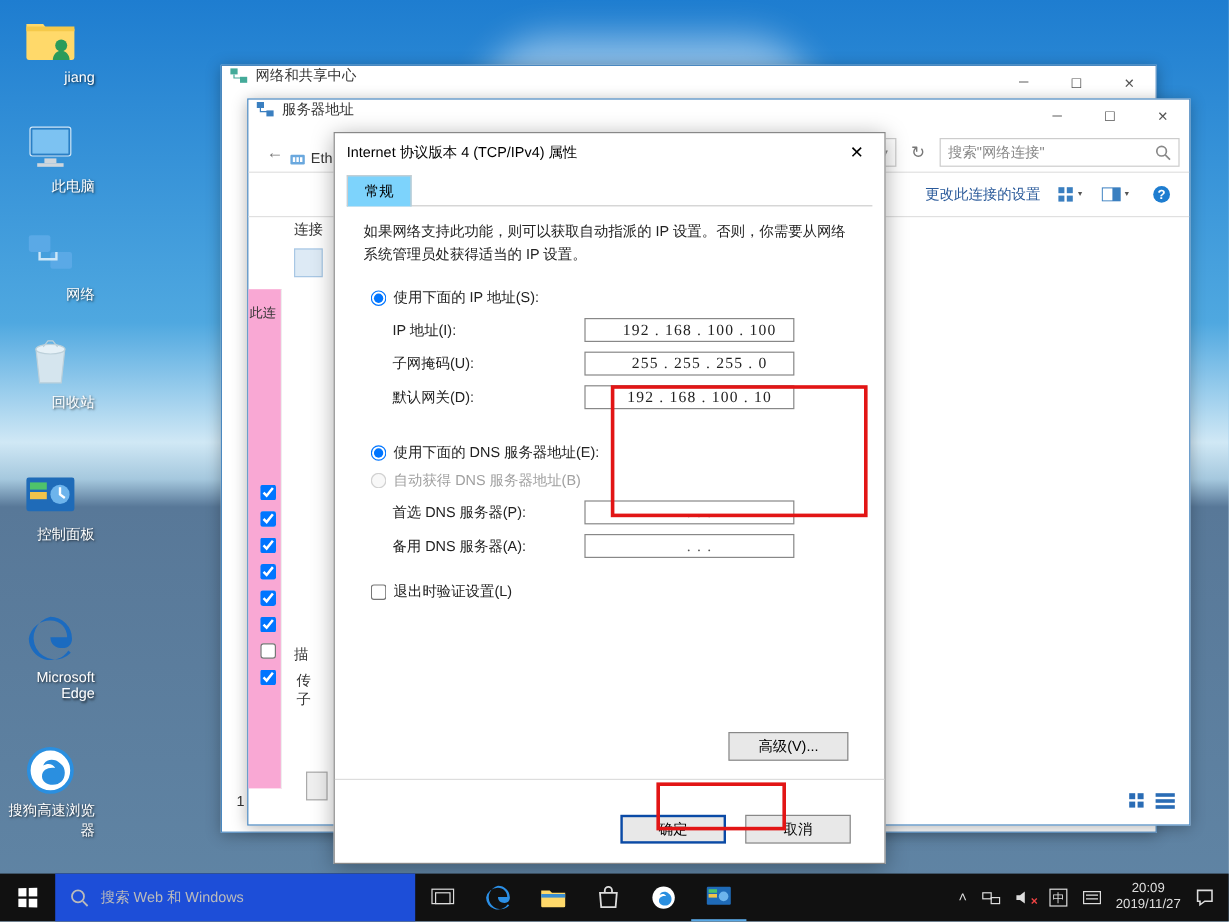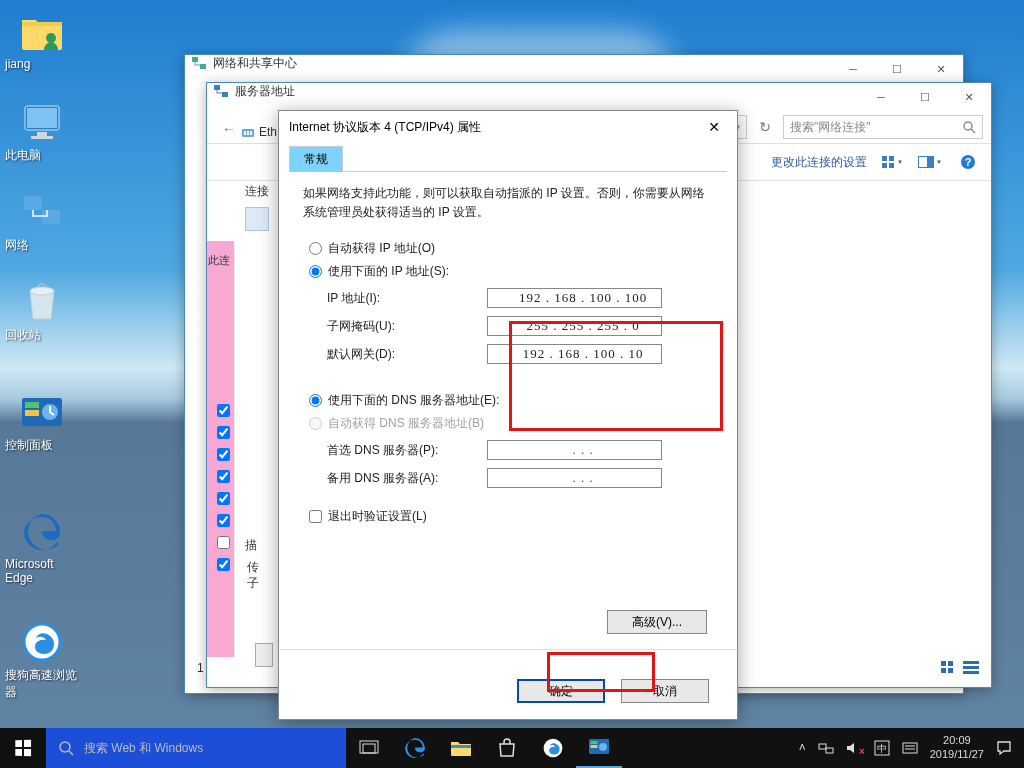--- a/index.html
+++ b/index.html
@@ -2,21 +2,21 @@
 <html><head>
 <meta charset="utf-8">
 <style>
 * { box-sizing: border-box; margin: 0; padding: 0; font-family: "Microsoft YaHei", "Segoe UI", sans-serif; }
 body { width: 1024px; height: 768px; overflow: hidden; position: relative; background: linear-gradient(to bottom, #4a9cd8 0%, #6bb5e5 40%, #c8dae8 60%, #7a9ab5 100%); }
 
 
 .water { position: absolute; top: 0; left: 0; right: 0; bottom: 0; background: linear-gradient(to bottom, #1e7dd0 0%, #4fa8e0 35%, #d0e8f5 48%, #a5c8de 52%, #587898 55%, #6085a5 100%); }
 .clouds { position: absolute; top: 30px; left: 400px; width: 280px; height: 120px; background: rgba(255,255,255,0.45); border-radius: 60px; filter: blur(14px); }
 
-.desktop-icon { position: absolute; width: 74px; text-align: left; color: #fff; font-size: 12px; text-shadow: 1px 1px 2px rgba(0,0,0,0.7); }
+.desktop-icon { position: absolute; width: 74px; text-align: right; color: #fff; font-size: 12px; text-shadow: 1px 1px 2px rgba(0,0,0,0.7); }
 .desktop-icon .ic { width: 44px; height: 44px; margin: 0 auto 3px; display:flex; align-items:center; justify-content:center; font-size:34px; }
 .di-jiang { top: 10px; left: 5px; }
 .di-pc { top: 100px; left: 5px; }
 .di-net { top: 190px; left: 5px; }
 .di-bin { top: 280px; left: 5px; }
 .di-cp { top: 390px; left: 5px; }
 .di-edge { top: 510px; left: 5px; }
 .di-sogou { top: 620px; left: 5px; }
 
 .window { position: absolute; background: #fff; border: 1px solid #4a88c0; box-shadow: 0 2px 12px rgba(0,0,0,0.3); }
@@ -339,24 +339,20 @@
     <span>Internet 协议版本 4 (TCP/IPv4) 属性</span>
     <div class="x">✕</div>
   </div>
   <div class="tabs">
     <div class="tab">常规</div>
   </div>
   <div class="pane">
     <div class="desc">如果网络支持此功能，则可以获取自动指派的 IP 设置。否则，你需要从网络系统管理员处获得适当的 IP 设置。</div>
 
     <div class="opt-row">
-      <input type="radio" name="ipmode" style="">
-      <label>自动获得 IP 地址(O)</label>
-    </div>
-    <div class="opt-row">
       <input type="radio" name="ipmode" checked="" style="">
       <label>使用下面的 IP 地址(S):</label>
     </div>
     <div class="field-grid">
       <div class="field-row">
         <label>IP 地址(I):</label>
         <div class="ipbox">192 . 168 . 100 . 100</div>
       </div>
       <div class="field-row">
         <label>子网掩码(U):</label>

